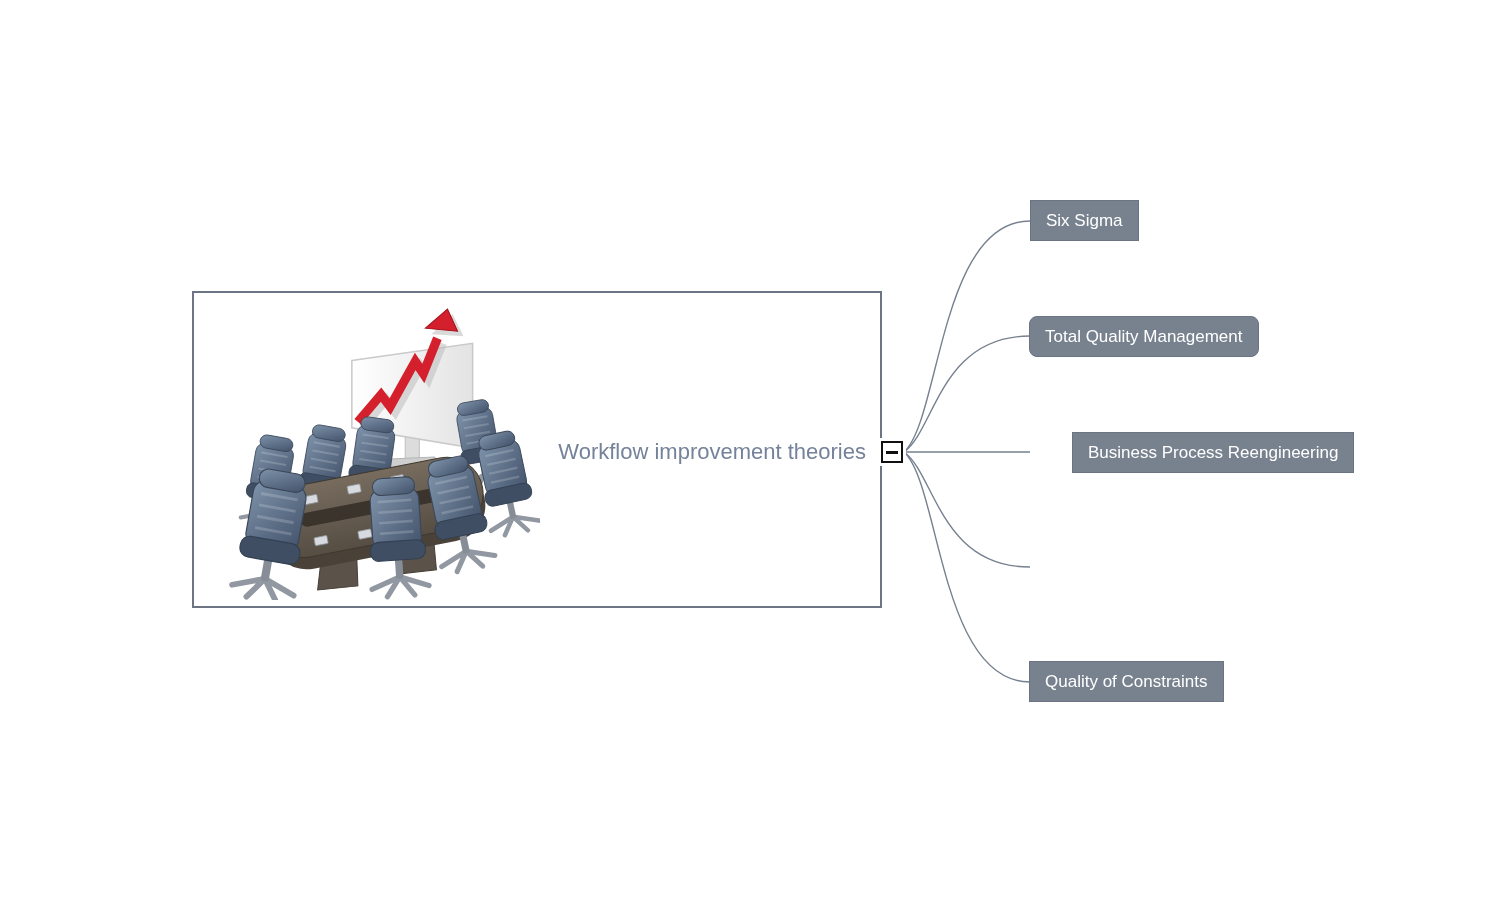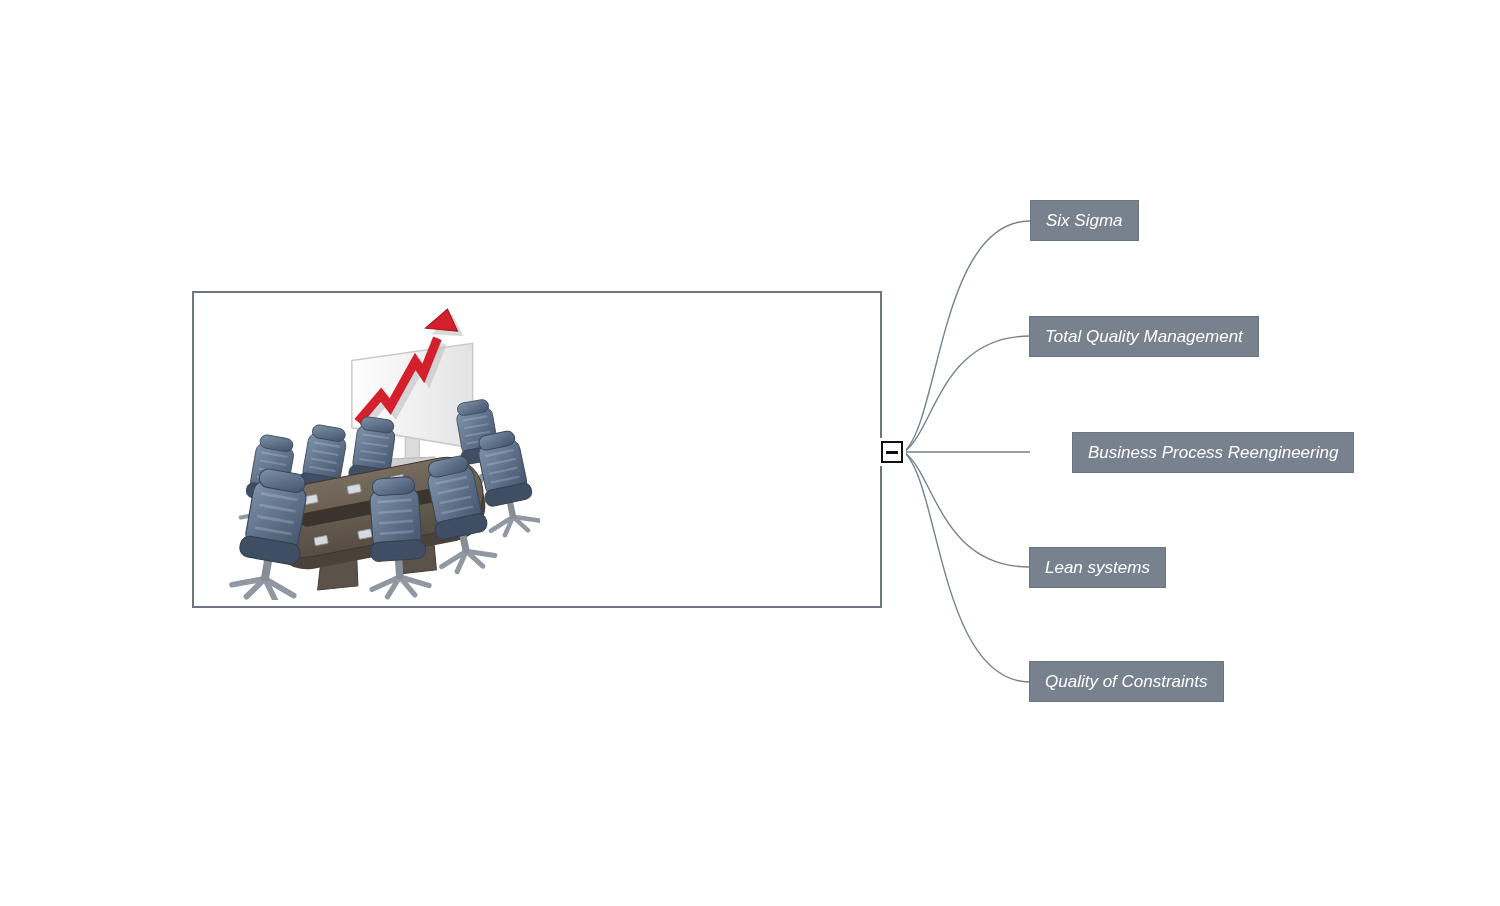--- a/index.html
+++ b/index.html
@@ -32,21 +32,21 @@
     box-shadow:0 0 0 3px #ffffff;
     display:flex;align-items:center;justify-content:center;cursor:pointer;
   }
   .collapse-btn .minus-bar{width:12px;height:3px;background:#101010;}
 
   
   .child-node{
     position:absolute;height:41px;
     background:#78828f;border:1px solid #6b7483;box-sizing:border-box;
     display:flex;align-items:center;padding:0 15px;
-    font-size:17px;color:#ffffff;white-space:nowrap;cursor:pointer;font-style:italic;
+    font-size:17px;color:#ffffff;white-space:nowrap;cursor:pointer;
   }
 </style>
 </head>
 <body>
 
 <div class="stage">
 
   <svg class="connector-layer" width="1500" height="906" viewBox="0 0 1500 906" xmlns="http://www.w3.org/2000/svg">
     <g fill="none" stroke="#76808f" stroke-width="1.4">
       <path d="M904,452 C940,420 940,221 1030,221"></path>
@@ -122,38 +122,36 @@
           <rect x="62" y="18" width="13" height="8" rx="1"></rect>
         </g>
       </g>
     </g>
 
     <use href="#chair" transform="translate(253,230) scale(1.0) rotate(-12)"></use>
     <use href="#chair" transform="translate(190,254) scale(1.05) rotate(-4)"></use>
     <use href="#chair" transform="translate(62,254) scale(1.15) rotate(10)"></use>
   </svg>
 
+  <div class="root-label">Workflow improvement theories</div>
 
   <div class="collapse-btn">
     <div class="minus-bar"></div>
   </div>
 
   <div class="child-node" style="left:1030px;top:200px;">
     <span>Six Sigma</span>
   </div>
 
-  <div class="child-node" style="left:1029px;top:316px;">
+  <div class="child-node" style="left:1029px;top:316px;border-radius:8px;">
     <span>Total Quality Management</span>
   </div>
 
   <div class="child-node" style="left:1072px;top:432px;">
     <span>Business Process Reengineering</span>
   </div>
 
-  <div class="child-node" style="left:1029px;top:547px;">
-    <span>Lean systems</span>
-  </div>
 
   <div class="child-node" style="left:1029px;top:661px;">
     <span>Quality of Constraints</span>
   </div>
 
 </div>
 
 </body></html>

